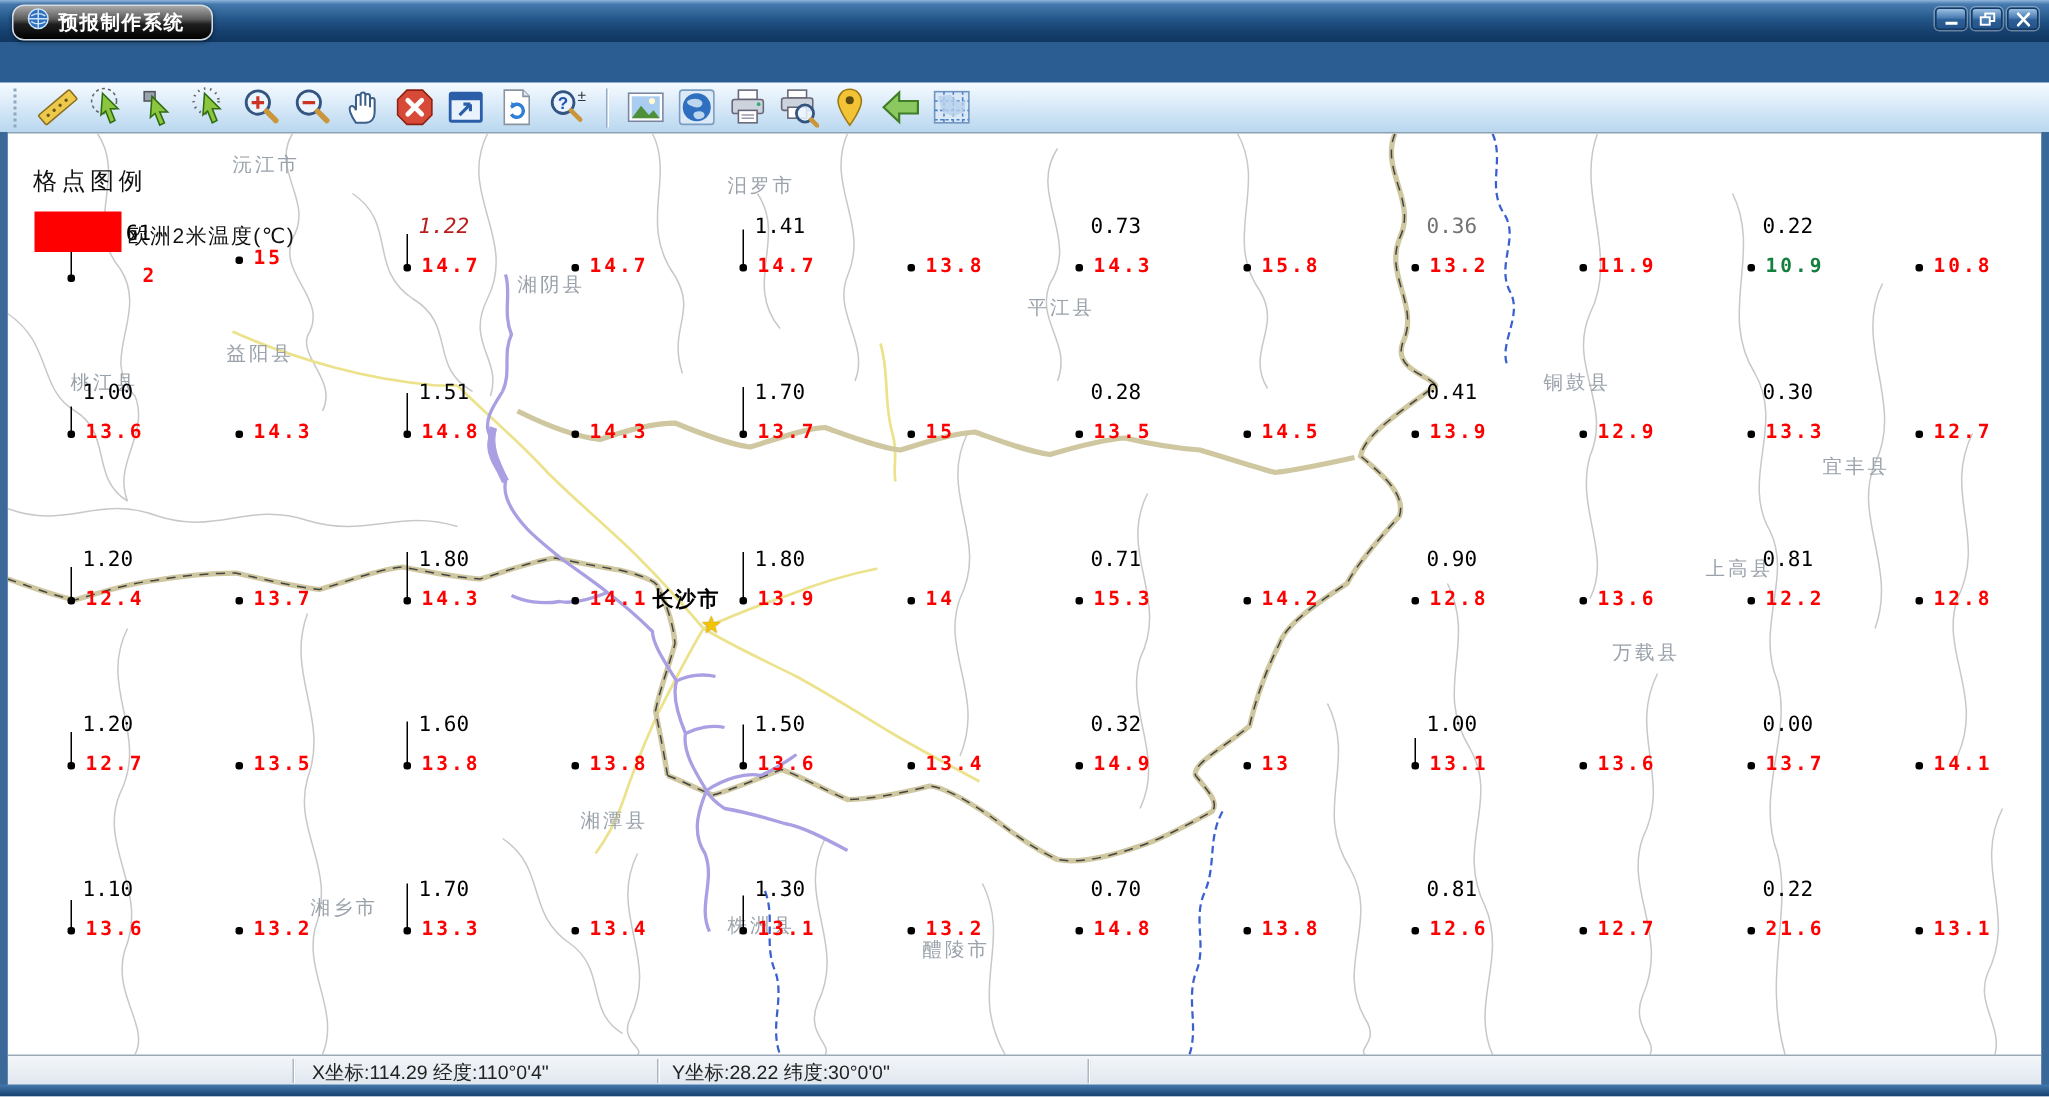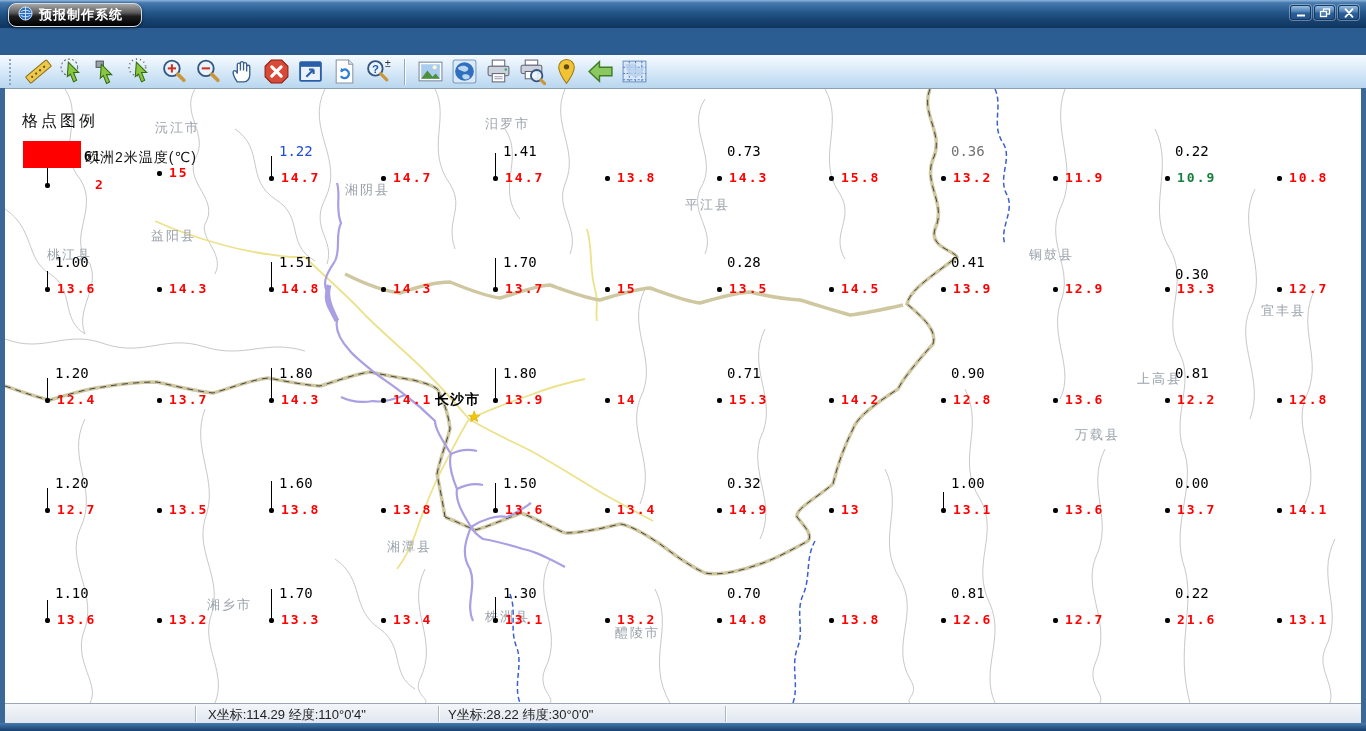--- a/index.html
+++ b/index.html
@@ -266,47 +266,47 @@
       <path d="M332,232 C326,220 320,208 324,196" fill="none" stroke="#a99fe2" stroke-width="5"></path>
 
       <g fill="none" stroke="#3a5fd0" stroke-width="1.5" stroke-dasharray="5,3">
         <path d="M990,0 C998,18 986,36 998,54 C1008,70 992,88 1002,106 C1010,122 994,140 1000,155"></path>
         <path d="M810,452 C800,470 806,488 798,506 C790,524 800,542 792,560 C786,578 794,596 788,614"></path>
         <path d="M505,505 C512,523 504,541 512,559 C518,577 508,595 515,614"></path>
       </g>
     </svg>
 
     <div id="labels-layer">
-        <span class="map-label" style="left: 150px; top: 12px; margin-top: 18px;">沅江市</span>
+        <span class="map-label" style="left: 150px; top: 12px;">沅江市</span>
         <span class="map-label" style="left: 480px; top: 26px;">汨罗市</span>
         <span class="map-label" style="left: 340px; top: 92px;">湘阴县</span>
         <span class="map-label" style="left: 680px; top: 83px; margin-top: 24px;">平江县</span>
         <span class="map-label" style="left: 146px; top: 138px;">益阳县</span>
         <span class="map-label" style="left: 42px; top: 157px;">桃江县</span>
         <span class="map-label" style="left: 1024px; top: 157px;">铜鼓县</span>
-        <span class="map-label" style="left: 1256px; top: 213px;">宜丰县</span>
+        <span class="map-label" style="left: 1210px; top: 213px;">宜丰县</span>
         <span class="map-label" style="left: 1132px; top: 281px;">上高县</span>
         <span class="map-label" style="left: 1070px; top: 337px;">万载县</span>
         <span class="map-label capital" style="left: 430px; top: 302px;">长沙市</span>
         <span class="map-label" style="left: 382px; top: 449px;">湘潭县</span>
         <span class="map-label" style="left: 202px; top: 507px;">湘乡市</span>
         <span class="map-label" style="left: 480px; top: 519px;">株洲县</span>
         <span class="map-label" style="left: 610px; top: 535px;">醴陵市</span>
         <span class="star" style="left: 462px; top: 318px;">★</span>
       </div>
     <div id="points-layer">
         <div class="dot" style="left: 40px; top: 94px;"></div>
         <div class="barb" style="left: 41.5px; top: 67px; height: 29px;"></div>
         <span class="wind" style="left: 62px; top: 59px; color: rgb(0, 0, 0);">1.61</span>
         <span class="temp" style="left: 90px; top: 88px; color: rgb(255, 0, 0);">2</span>
         <div class="dot" style="left: 152px; top: 82px;"></div>
         <span class="temp" style="left: 164px; top: 76px; color: rgb(255, 0, 0);">15</span>
         <div class="dot" style="left: 264px; top: 87px;"></div>
         <div class="barb" style="left: 265.5px; top: 67px; height: 22px;"></div>
-        <span class="wind" style="left: 274px; top: 54px; color: #1d4ed8;">1.22</span>
+        <span class="wind" style="left: 274px; top: 54px; color: #b91c1c; font-style: italic;">1.22</span>
         <span class="temp" style="left: 276px; top: 81px; color: rgb(255, 0, 0);">14.7</span>
         <div class="dot" style="left: 376px; top: 87px;"></div>
         <span class="temp" style="left: 388px; top: 81px; color: rgb(255, 0, 0);">14.7</span>
         <div class="dot" style="left: 488px; top: 87px;"></div>
         <div class="barb" style="left: 489.5px; top: 64px; height: 25px;"></div>
         <span class="wind" style="left: 498px; top: 54px; color: rgb(0, 0, 0);">1.41</span>
         <span class="temp" style="left: 500px; top: 81px; color: rgb(255, 0, 0);">14.7</span>
         <div class="dot" style="left: 600px; top: 87px;"></div>
         <span class="temp" style="left: 612px; top: 81px; color: rgb(255, 0, 0);">13.8</span>
         <div class="dot" style="left: 712px; top: 87px;"></div>
@@ -346,21 +346,21 @@
         <span class="wind" style="left: 722px; top: 165px; color: rgb(0, 0, 0);">0.28</span>
         <span class="temp" style="left: 724px; top: 192px; color: rgb(255, 0, 0);">13.5</span>
         <div class="dot" style="left: 824px; top: 198px;"></div>
         <span class="temp" style="left: 836px; top: 192px; color: rgb(255, 0, 0);">14.5</span>
         <div class="dot" style="left: 936px; top: 198px;"></div>
         <span class="wind" style="left: 946px; top: 165px; color: rgb(0, 0, 0);">0.41</span>
         <span class="temp" style="left: 948px; top: 192px; color: rgb(255, 0, 0);">13.9</span>
         <div class="dot" style="left: 1048px; top: 198px;"></div>
         <span class="temp" style="left: 1060px; top: 192px; color: rgb(255, 0, 0);">12.9</span>
         <div class="dot" style="left: 1160px; top: 198px;"></div>
-        <span class="wind" style="left: 1170px; top: 165px; color: rgb(0, 0, 0); margin-top: 12px;">0.30</span>
+        <span class="wind" style="left: 1170px; top: 165px; color: rgb(0, 0, 0);">0.30</span>
         <span class="temp" style="left: 1172px; top: 192px; color: rgb(255, 0, 0);">13.3</span>
         <div class="dot" style="left: 1272px; top: 198px;"></div>
         <span class="temp" style="left: 1284px; top: 192px; color: rgb(255, 0, 0);">12.7</span>
         <div class="dot" style="left: 40px; top: 309px;"></div>
         <div class="barb" style="left: 41.5px; top: 289px; height: 22px;"></div>
         <span class="wind" style="left: 50px; top: 276px; color: rgb(0, 0, 0);">1.20</span>
         <span class="temp" style="left: 52px; top: 303px; color: rgb(255, 0, 0);">12.4</span>
         <div class="dot" style="left: 152px; top: 309px;"></div>
         <span class="temp" style="left: 164px; top: 303px; color: rgb(255, 0, 0);">13.7</span>
         <div class="dot" style="left: 264px; top: 309px;"></div>

